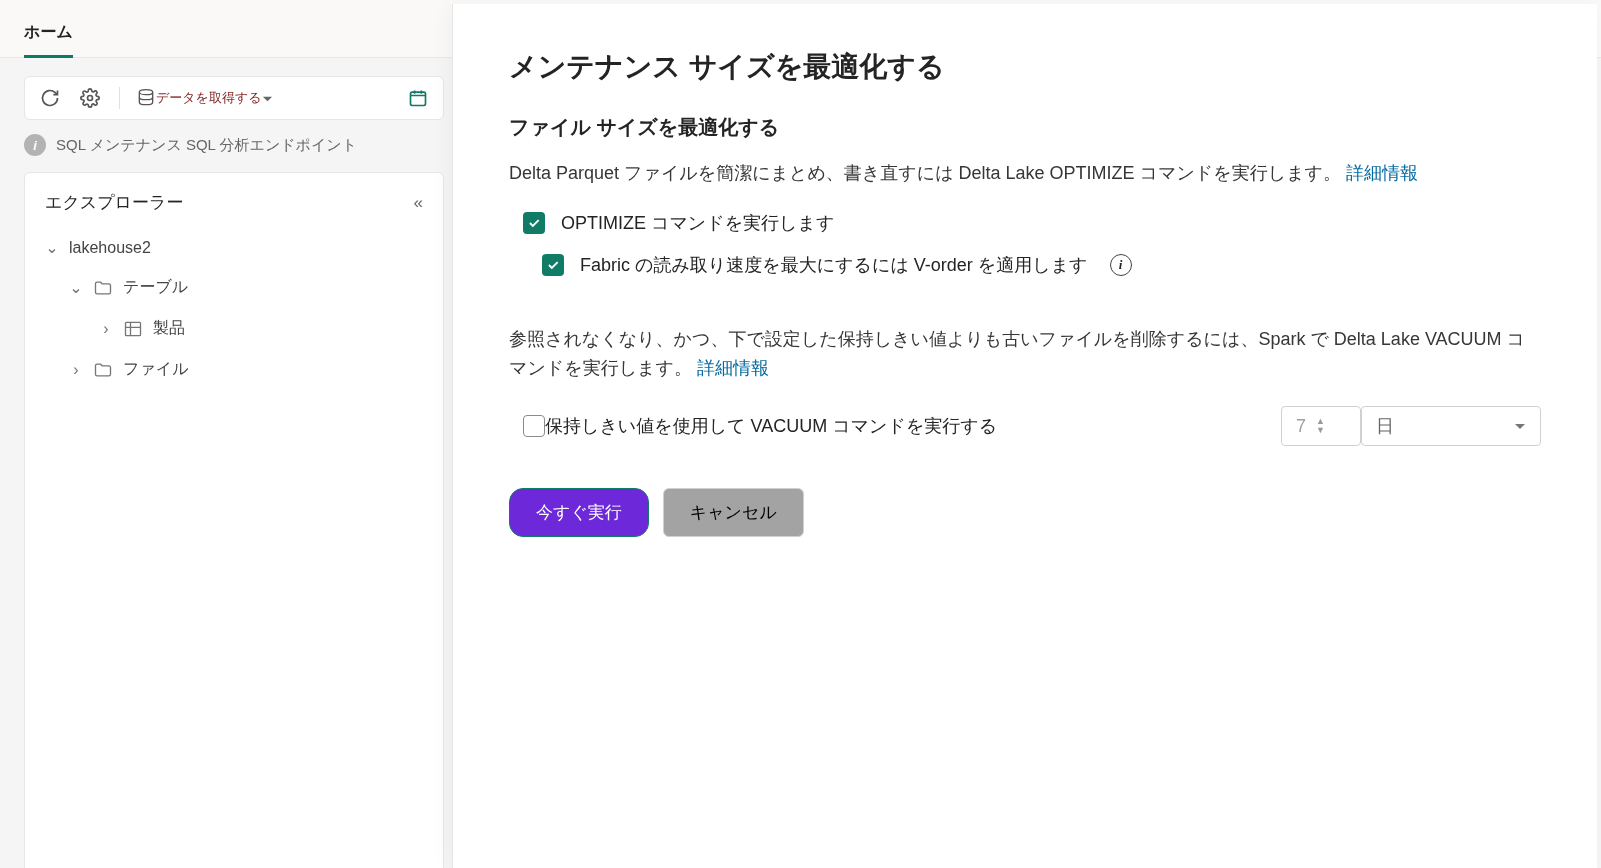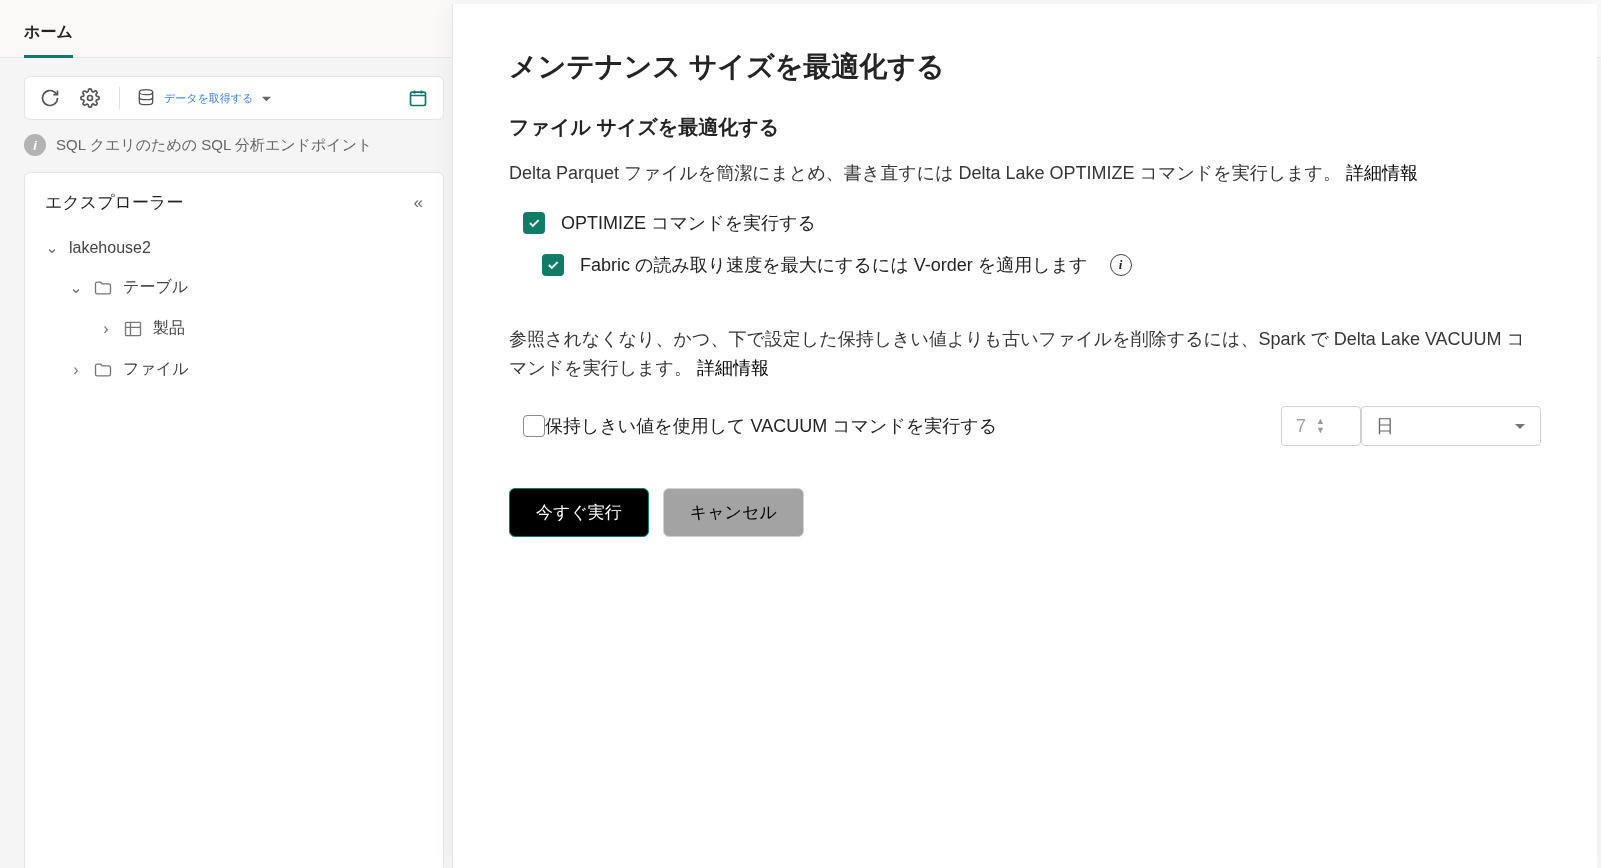--- a/index.html
+++ b/index.html
@@ -53,21 +53,21 @@
       border: 1px solid #e6e6e6;
       border-radius: 6px;
       display: flex;
       align-items: center;
       padding: 8px 12px;
       gap: 14px;
       width: 420px;
     }
     .toolbar .divider { width: 1px; height: 22px; background: #e0e0e0; margin: 0 2px; }
     .icon-btn { width: 26px; height: 26px; display: flex; align-items: center; justify-content: center; cursor: pointer; color: #555; }
-    .data-btn { display: flex; align-items: center; gap: 8px; color: #3b82f6; cursor: pointer; font-size: 11px; }
+    .data-btn { display: flex; align-items: center; color: #7f1d1d; cursor: pointer; font-size: 13px; }
 
     .status-bar {
       margin: 0 24px 16px;
       display: flex;
       align-items: center;
       gap: 10px;
       color: #666;
       font-size: 15px;
     }
     .status-bar .info-circle {
@@ -108,21 +108,21 @@
       top: 4px;
       bottom: 0;
       background: #fff;
       border-left: 1px solid #e6e6e6;
       padding: 44px 56px;
       box-shadow: -4px 0 20px rgba(0,0,0,0.04);
     }
     .dialog h1 { font-size: 28px; font-weight: 600; margin-bottom: 28px; }
     .dialog h2 { font-size: 20px; font-weight: 600; margin-bottom: 18px; }
     .dialog p { font-size: 18px; line-height: 1.65; color: #363636; margin-bottom: 22px; }
-    .link { color: #000000; cursor: pointer; }
+    .link { color: #0369a1; cursor: pointer; }
 
     .option-row { display: flex; align-items: center; gap: 16px; margin-bottom: 18px; font-size: 18px; }
     .option-row.nested { margin-left: 48px; }
 
     .checkbox {
       width: 22px; height: 22px; border-radius: 4px;
       display: flex; align-items: center; justify-content: center;
       flex-shrink: 0; cursor: pointer;
     }
     .checkbox.checked { background: #107c68; color: #fff; }
@@ -151,21 +151,21 @@
       border: 1px solid #d0d0d0; border-radius: 4px;
       height: 40px; padding: 0 14px; min-width: 180px;
       color: #666; cursor: pointer;
     }
 
     .dialog-buttons { display: flex; gap: 14px; margin-top: 42px; }
     .btn {
       padding: 12px 26px; font-size: 17px; border-radius: 6px;
       border: 1px solid #d0d0d0; background: #a3a3a3; cursor: pointer;
     }
-    .btn.primary { background: #000000; color: #fff; border-color: #107c68; font-weight: 500; }
+    .btn.primary { background: #6d28d9; color: #fff; border-color: #107c68; font-weight: 500; border-radius: 14px; }
 
     .section-gap { height: 30px; }
   </style>
 </head>
 <body>
 
 <div class="page">
 
   <div class="tabbar">
     <div class="tab active">ホーム</div>
@@ -199,21 +199,21 @@
     <div class="icon-btn" style="margin-left:auto;color:#117865">
       <svg viewBox="0 0 24 24" width="20" height="20" fill="none" stroke="currentColor" stroke-width="2">
           <rect x="3" y="5" width="18" height="16" rx="2"></rect>
           <path d="M3 9h18M8 3v4M16 3v4"></path>
         </svg>
     </div>
   </div>
 
   <div class="status-bar">
     <div class="info-circle">i</div>
-    <span>SQL クエリのための SQL 分析エンドポイント</span>
+    <span>SQL メンテナンス SQL 分析エンドポイント</span>
   </div>
 
   <div class="explorer">
     <div class="explorer-header">
       <span>エクスプローラー</span>
       <span style="cursor:pointer;color:#666;font-weight:300;">«</span>
     </div>
     <div class="tree">
       <div class="tree-item">
         <span class="chev">⌄</span>
@@ -259,21 +259,21 @@
   <p>
     <span>Delta Parquet ファイルを簡潔にまとめ、書き直すには Delta Lake OPTIMIZE コマンドを実行します。 </span><span class="link">詳細情報</span>
   </p>
 
   <div class="option-row" style="margin-left:14px">
     <div class="checkbox checked">
       <svg viewBox="0 0 24 24" fill="none" stroke="currentColor" stroke-width="3.2">
           <path d="M5 12l5 5L20 7"></path>
         </svg>
     </div>
-    <span>OPTIMIZE コマンドを実行する</span>
+    <span>OPTIMIZE コマンドを実行します</span>
   </div>
 
   <div class="option-row nested" style="margin-left:33px">
     <div class="checkbox checked">
       <svg viewBox="0 0 24 24" fill="none" stroke="currentColor" stroke-width="3.2">
           <path d="M5 12l5 5L20 7"></path>
         </svg>
     </div>
     <span>Fabric の読み取り速度を最大にするには V-order を適用します</span>
     <span class="info-icon">i</span>

